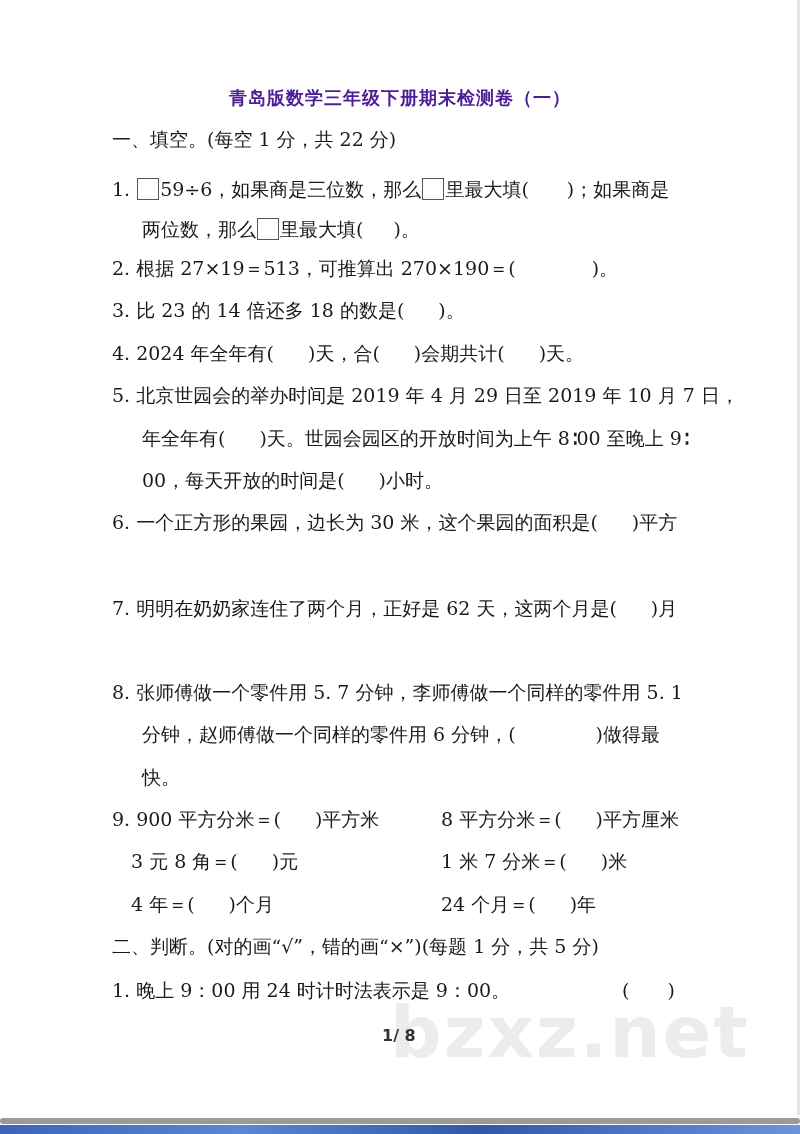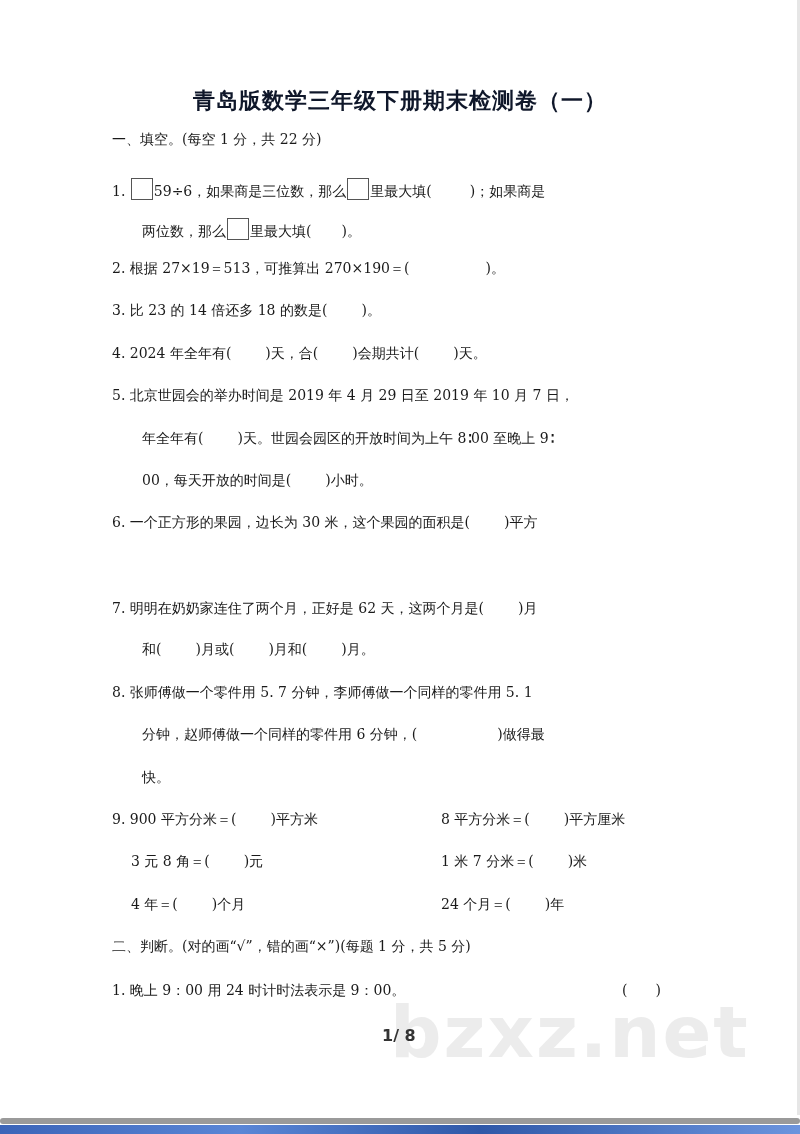--- a/index.html
+++ b/index.html
@@ -8,25 +8,25 @@
     background: #ffffff;
     font-family: "DejaVu Serif", "Liberation Serif", serif;
     color: #222;
   }
   .page {
     position: absolute; left: 0; top: 0; width: 797px; height: 1115px;
     background: #fff; border-right: 3px solid #e6e6e6;
   }
   .title {
     position: absolute; left: 0; width: 800px; top: 86px; text-align: center;
-    font-family: "DejaVu Sans", sans-serif; font-weight: bold; font-size: 22px; color: #0f172a;
+    font-family: "DejaVu Sans", sans-serif; font-weight: bold; font-size: 18px; color: #4c1d95;
     letter-spacing: 1px;
   }
   .line {
-    position: absolute; font-size: 14px; line-height: 22px; white-space: nowrap; color: #1a1a1a;
+    position: absolute; font-size: 19px; line-height: 22px; white-space: nowrap; color: #1a1a1a;
   }
   .sec { left: 112px; }
   .q { left: 112px; }
   .cont { left: 142px; }
   .blank-box {
     display: inline-block; width: 22px; height: 22px; border: 1.5px solid #555;
     vertical-align: -4px; margin: 0 1px; box-sizing: border-box;
   }
   .gap { display: inline-block; }
   .watermark {
@@ -84,23 +84,20 @@
     <span>00，每天开放的时间是(</span><span class="gap" style="width:34px"></span><span>)小时。</span>
   </div>
 
   <div class="line q" style="top:511px">
     <span>6. 一个正方形的果园，边长为 30 米，这个果园的面积是(</span><span class="gap" style="width:34px"></span><span>)平方</span>
   </div>
 
   <div class="line q" style="top:597px">
     <span>7. 明明在奶奶家连住了两个月，正好是 62 天，这两个月是(</span><span class="gap" style="width:34px"></span><span>)月</span>
   </div>
-  <div class="line cont" style="top:638px">
-    <span>和(</span><span class="gap" style="width:34px"></span><span>)月或(</span><span class="gap" style="width:34px"></span><span>)月和(</span><span class="gap" style="width:34px"></span><span>)月。</span>
-  </div>
 
   <div class="line q" style="top:681px">8. 张师傅做一个零件用 5. 7 分钟，李师傅做一个同样的零件用 5. 1</div>
   <div class="line cont" style="top:723px">
     <span>分钟，赵师傅做一个同样的零件用 6 分钟，(</span><span class="gap" style="width:80px"></span><span>)做得最</span>
   </div>
   <div class="line cont" style="top:766px">快。</div>
 
   <div class="line q" style="top:808px">
     <span>9. 900 平方分米＝(</span><span class="gap" style="width:34px"></span><span>)平方米</span>
   </div>

